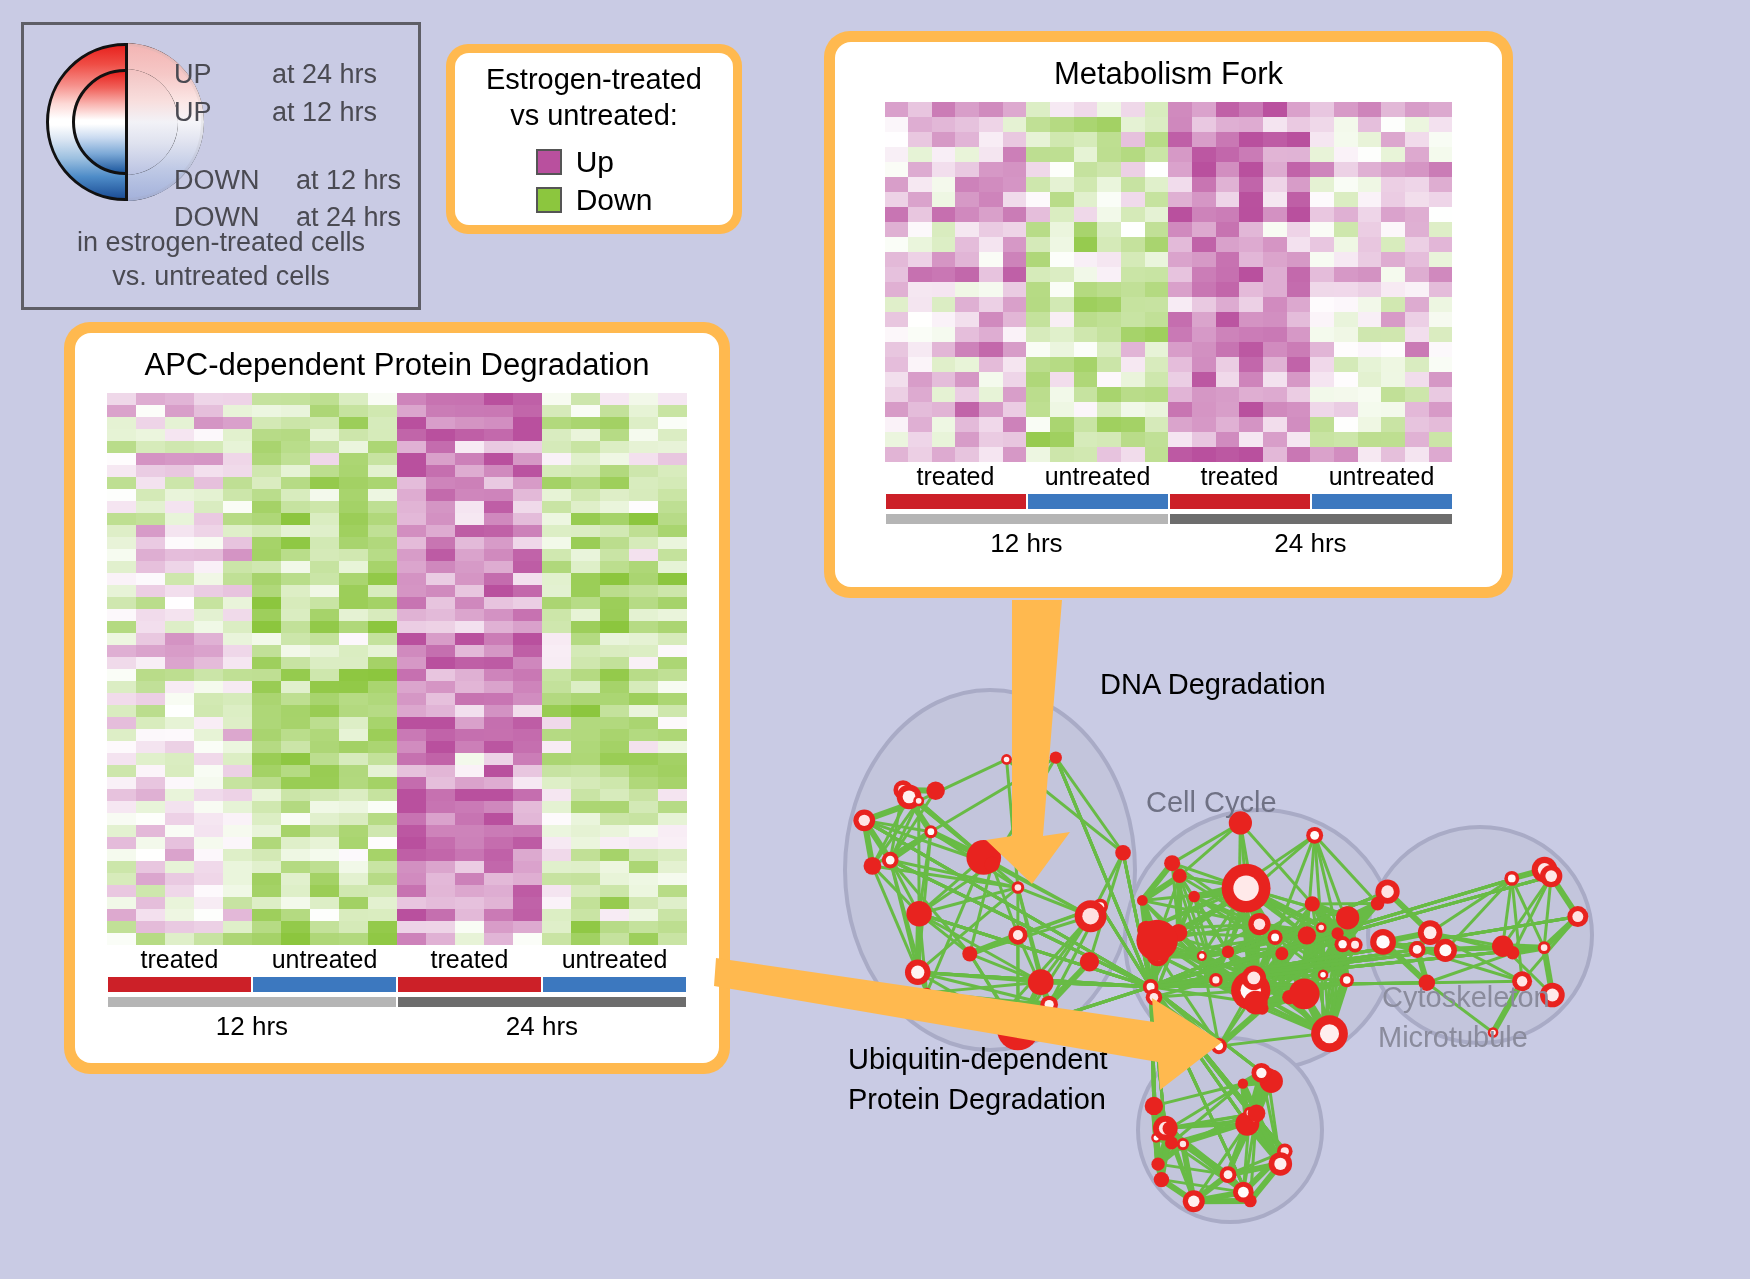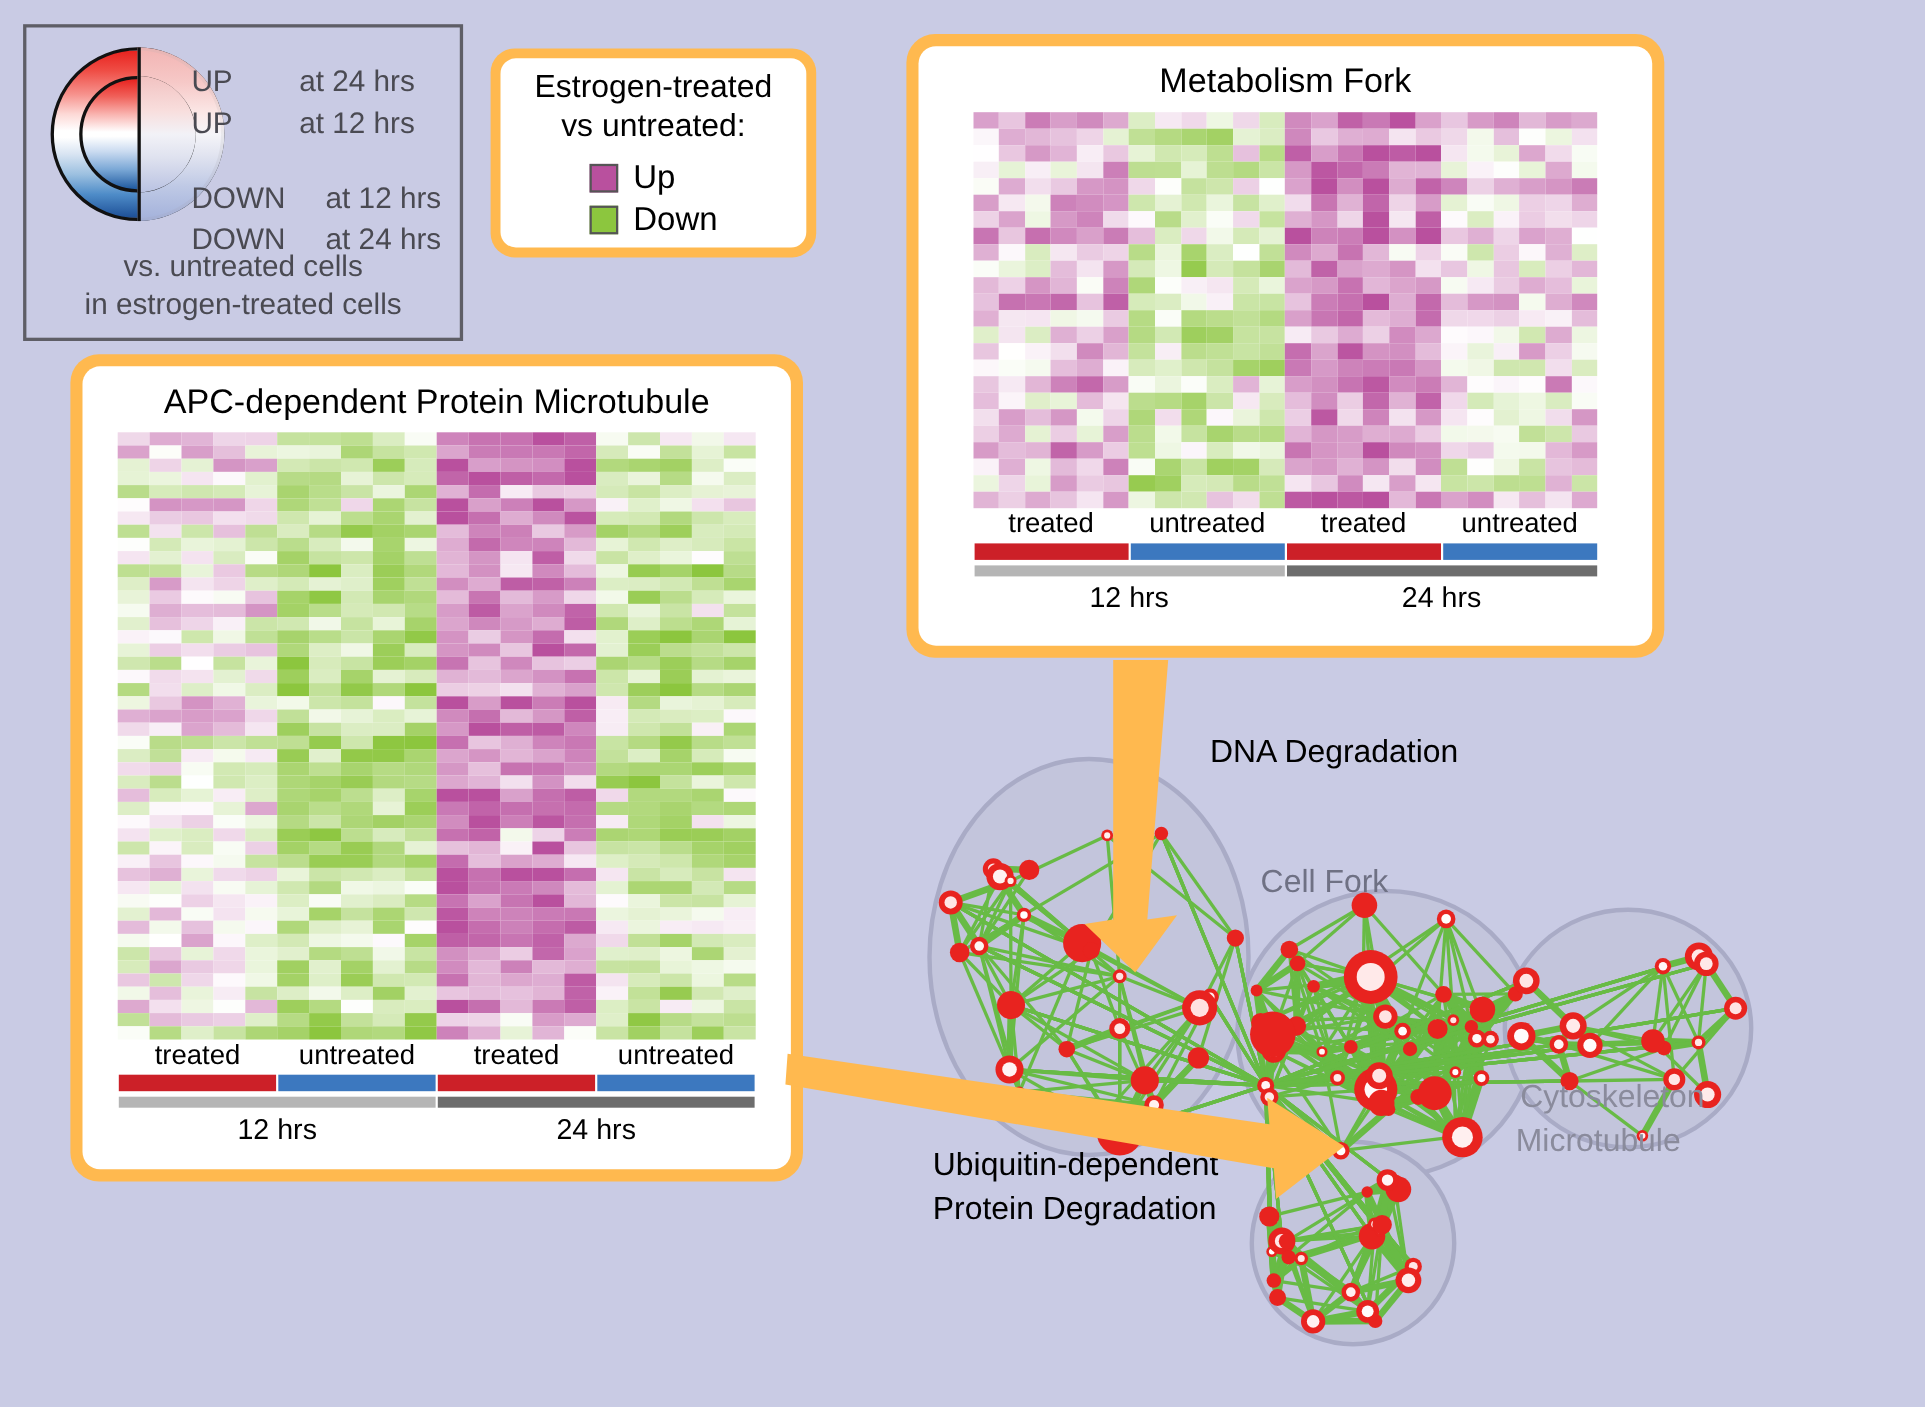--- a/index.html
+++ b/index.html
@@ -87,22 +87,22 @@
   </div>
   <span class="legend-txt" style="left:150px;top:34px;">UP</span>
   <span class="legend-txt" style="left:248px;top:34px;">at 24 hrs</span>
   <span class="legend-txt" style="left:150px;top:72px;">UP</span>
   <span class="legend-txt" style="left:248px;top:72px;">at 12 hrs</span>
   <span class="legend-txt" style="left:150px;top:140px;">DOWN</span>
   <span class="legend-txt" style="left:272px;top:140px;">at 12 hrs</span>
   <span class="legend-txt" style="left:150px;top:177px;">DOWN</span>
   <span class="legend-txt" style="left:272px;top:177px;">at 24 hrs</span>
   <div id="legend-bottom">
+    <div>in estrogen-treated cells</div>
     <div>vs. untreated cells</div>
-    <div>in estrogen-treated cells</div>
   </div>
 </div>
 
 <div class="abs" id="updown-legend">
   <div id="updown-inner">
     <div id="updown-title">
       <div>Estrogen-treated</div>
       <div>vs untreated:</div>
     </div>
     <div style="margin-top:8px;">
@@ -721,21 +721,21 @@
             <span>12 hrs</span>
             <span>24 hrs</span>
           </div>
       </div>
     </div>
   </div>
 </div>
 
 <div class="abs panel" id="panel-apc">
   <div class="panel-inner">
-    <div class="panel-title">APC-dependent Protein Microtubule</div>
+    <div class="panel-title">APC-dependent Protein Degradation</div>
     <div style="width:580px;">
       <div class="heatmap" id="hm-apc" style="grid-template-columns: repeat(20, 1fr);">
           <div class="hm-cell" style="height:12px;background:rgb(239,216,233)"></div>
           <div class="hm-cell" style="height:12px;background:rgb(222,172,209)"></div>
           <div class="hm-cell" style="height:12px;background:rgb(225,180,214)"></div>
           <div class="hm-cell" style="height:12px;background:rgb(238,213,232)"></div>
           <div class="hm-cell" style="height:12px;background:rgb(238,211,231)"></div>
           <div class="hm-cell" style="height:12px;background:rgb(197,226,158)"></div>
           <div class="hm-cell" style="height:12px;background:rgb(196,226,156)"></div>
           <div class="hm-cell" style="height:12px;background:rgb(190,223,145)"></div>
@@ -2387,21 +2387,21 @@
         <circle cx="490.4007526752959" cy="563.9125118974878" r="6.096476195640863" fill="rgb(255,238,238)"></circle>
         <circle cx="459.6844131756106" cy="512.8491631483992" r="6.079110329039395" fill="#e8231f"></circle>
         <circle cx="459.6844131756106" cy="512.8491631483992" r="3.1611373711004855" fill="rgb(255,230,230)"></circle>
         <circle cx="381.55004447045087" cy="542.9828077109737" r="6.523872312158346" fill="#e8231f"></circle>
         <circle cx="466.4866286049263" cy="513.3419560545999" r="8.851371153257787" fill="#e8231f"></circle>
         <circle cx="452.88577791221434" cy="483.6713560625849" r="5.172101742587984" fill="#e8231f"></circle>
         <circle cx="371.4390686556222" cy="579.6082394713457" r="7.730544933117926" fill="#e8231f"></circle>
       </g>
     </svg>
 <div class="net-label" style="left: 310px; top: 68px; color: rgb(0, 0, 0);">DNA Degradation</div>
-    <div class="net-label" style="left: 356px; top: 186px; color: rgb(111, 113, 132);">Cell Fork</div>
+    <div class="net-label" style="left: 356px; top: 186px; color: rgb(111, 113, 132);">Cell Cycle</div>
     <div class="net-label" style="left: 592px; top: 381px; color: rgb(138, 139, 156);">Cytoskeleton</div>
     <div class="net-label" style="left: 588px; top: 421px; color: rgb(138, 139, 156);">Microtubule</div>
     <div class="net-label" style="left: 58px; top: 443px; color: rgb(0, 0, 0);">Ubiquitin-dependent</div>
     <div class="net-label" style="left: 58px; top: 483px; color: rgb(0, 0, 0);">Protein Degradation</div>
   </div>
 
 <svg class="abs" style="left:0;top:0;pointer-events:none;" width="1750" height="1279">
   <polygon points="1012,600 1062,600 1043,836 1070,832 1032,884 986,840 1012,836" fill="#ffb94f"></polygon>
   <polygon points="716,958 1154,1022 1152,998 1222,1042 1160,1090 1158,1062 714,986" fill="#ffb94f"></polygon>
 </svg>

